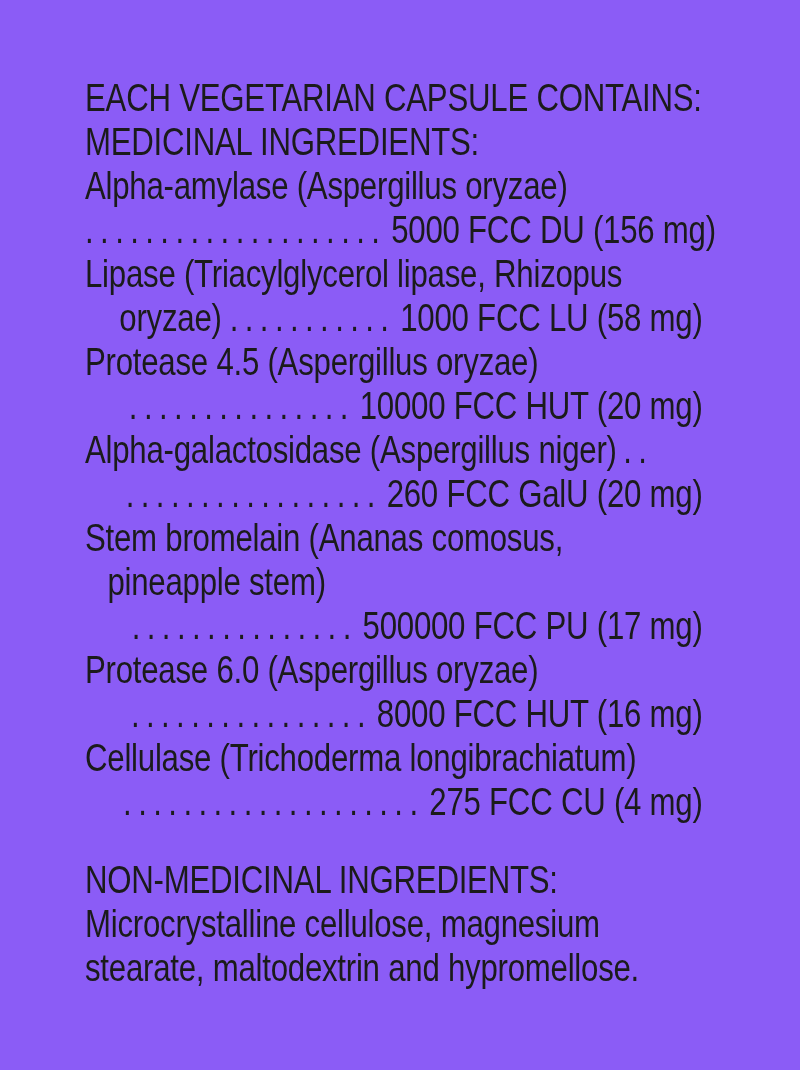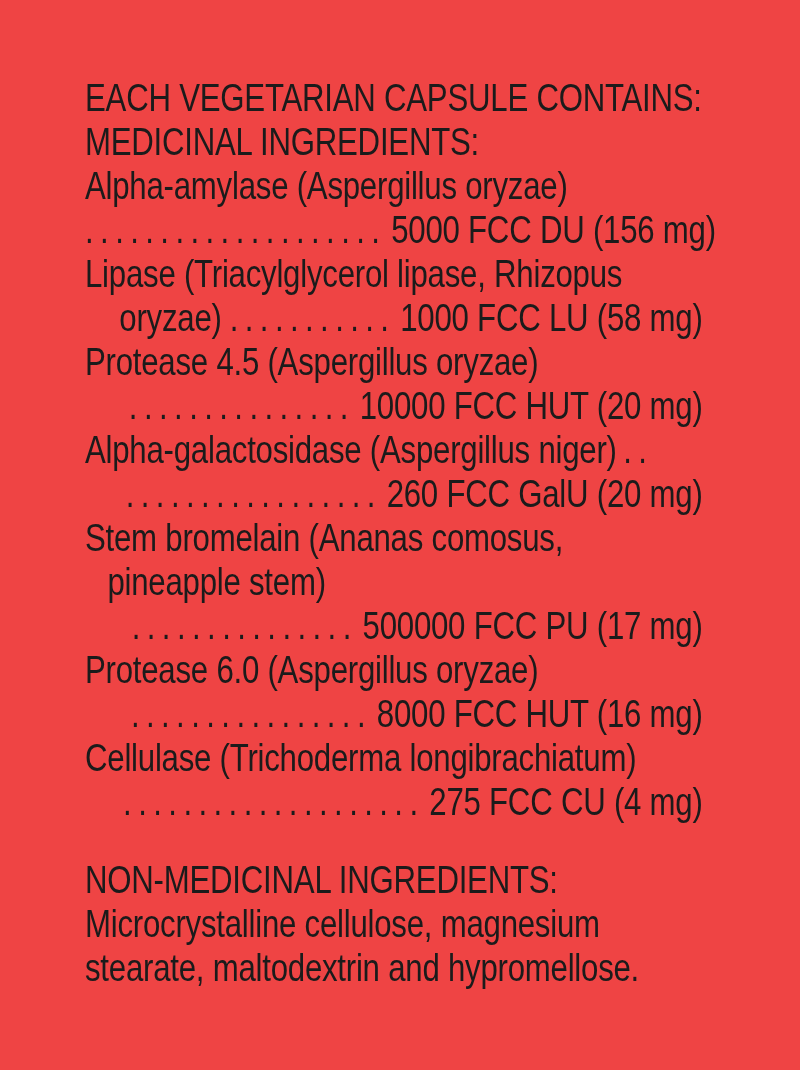--- a/index.html
+++ b/index.html
@@ -4,21 +4,21 @@
 <style>
   html, body {
     margin: 0;
     padding: 0;
     background: #ffffff;
   }
   .sheet {
     position: relative;
     width: 800px;
     height: 1070px;
-    background: #ef4444;
+    background: #8b5cf6;
     overflow: hidden;
   }
   .textblock {
     position: absolute;
     left: 85px;
     top: 76px;
     width: 772px;
     transform: scaleX(0.8);
     transform-origin: left top;
     font-family: "Liberation Sans", "DejaVu Sans", sans-serif;

